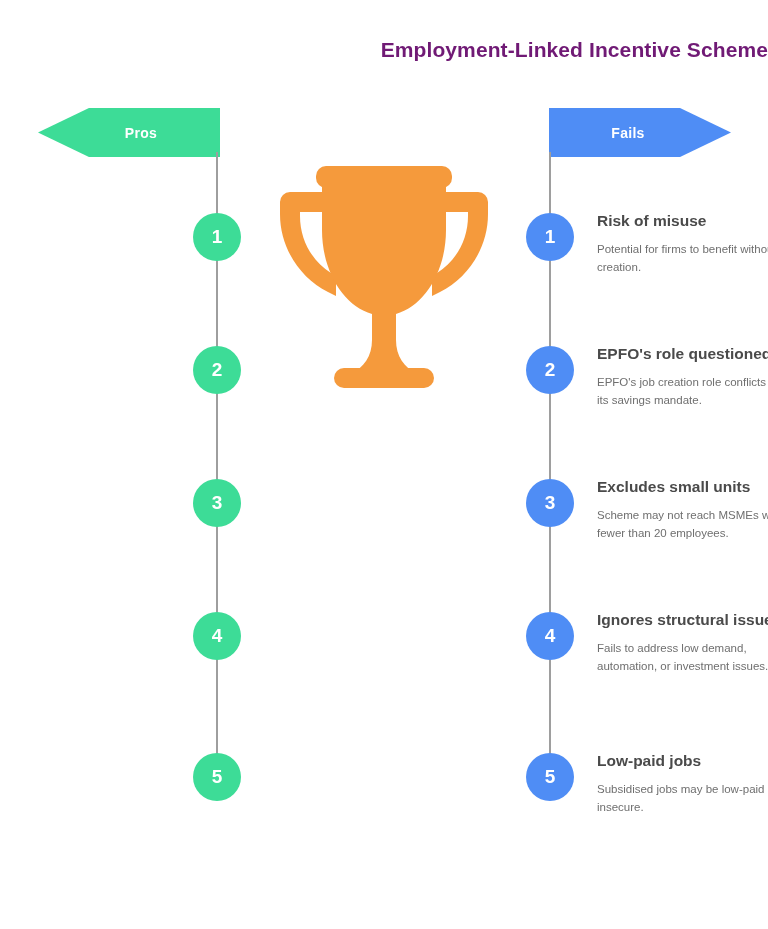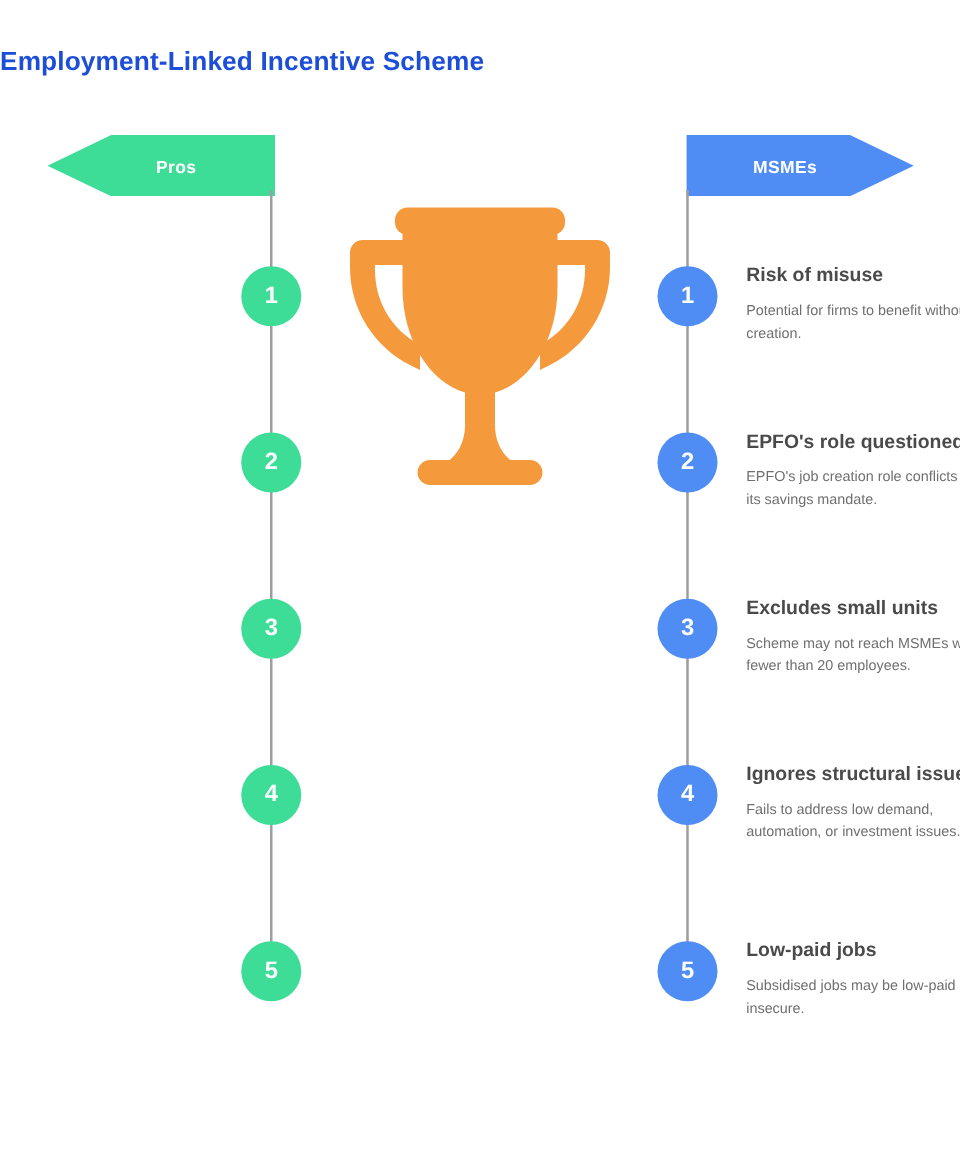--- a/index.html
+++ b/index.html
@@ -20,24 +20,24 @@
     width: 768px;
     height: 929px;
   }
 
   
   .page-title {
     position: absolute;
     top: 38px;
     left: 0;
     width: 768px;
-    text-align: left;
+    text-align: right;
     font-size: 21px;
     font-weight: bold;
-    color: #1d4ed8;
+    color: #701a75;
     letter-spacing: 0.1px;
   }
 
   
   .banner {
     position: absolute;
     top: 108px;
     height: 49px;
     display: flex;
     align-items: center;
@@ -140,21 +140,21 @@
 <body>
 
 <div class="canvas">
 
   <div class="page-title">Employment-Linked Incentive Scheme</div>
 
   <div class="banner banner-pros">
     <span>Pros</span>
   </div>
   <div class="banner banner-cons">
-    <span>MSMEs</span>
+    <span>Fails</span>
   </div>
 
   <div class="spine spine-left"></div>
   <div class="spine spine-right"></div>
 
   <div class="trophy">
     <svg viewBox="0 0 224 230" width="224" height="230" aria-hidden="true">
       <g fill="#f59a3c">
 
         <path d="M62 30 H18 a10 10 0 0 0 -10 10 v12 c0 34 20 64 48 78 l8 4 v-20 l-5 -3 C40 99 28 78 28 54 v-4 h34 z"></path>

